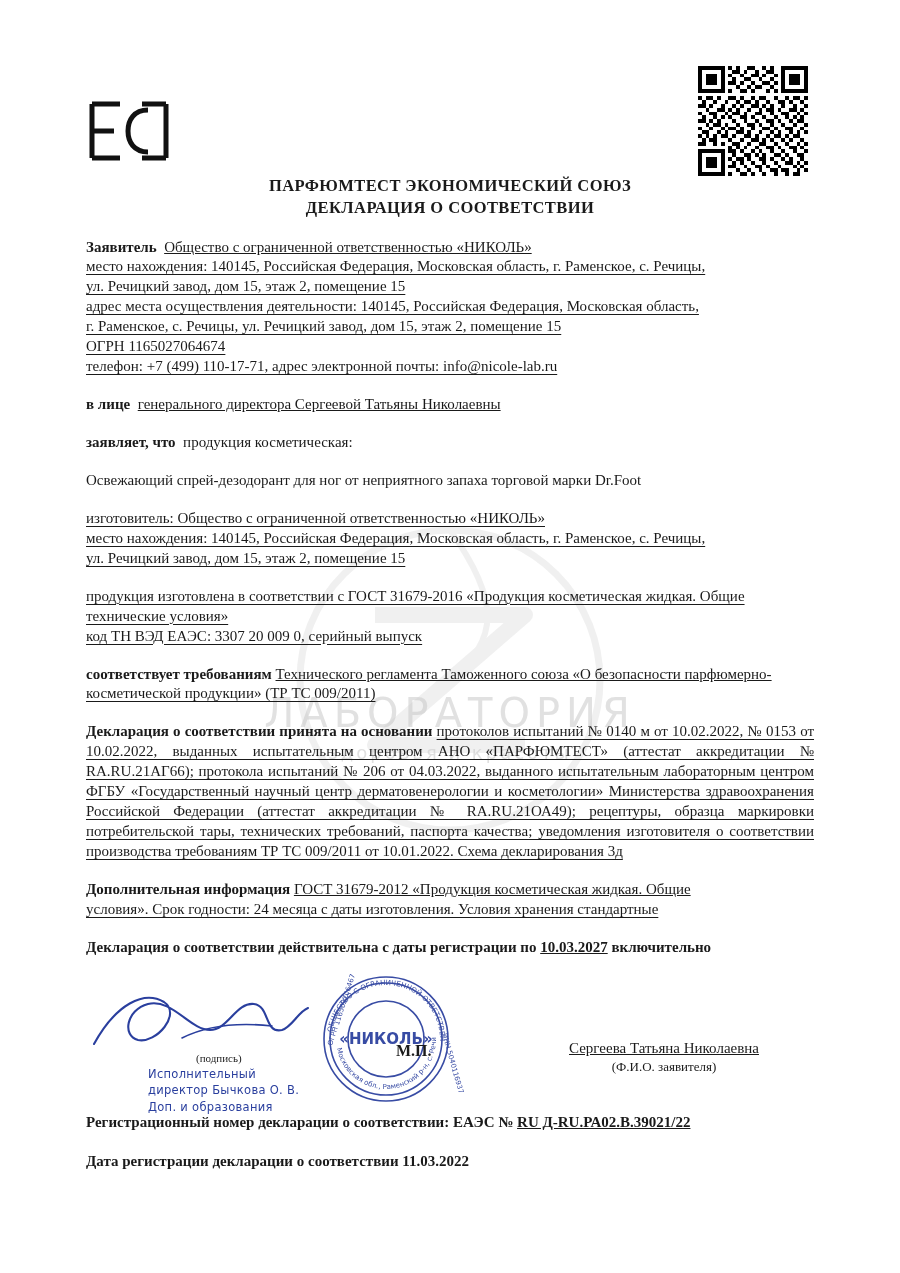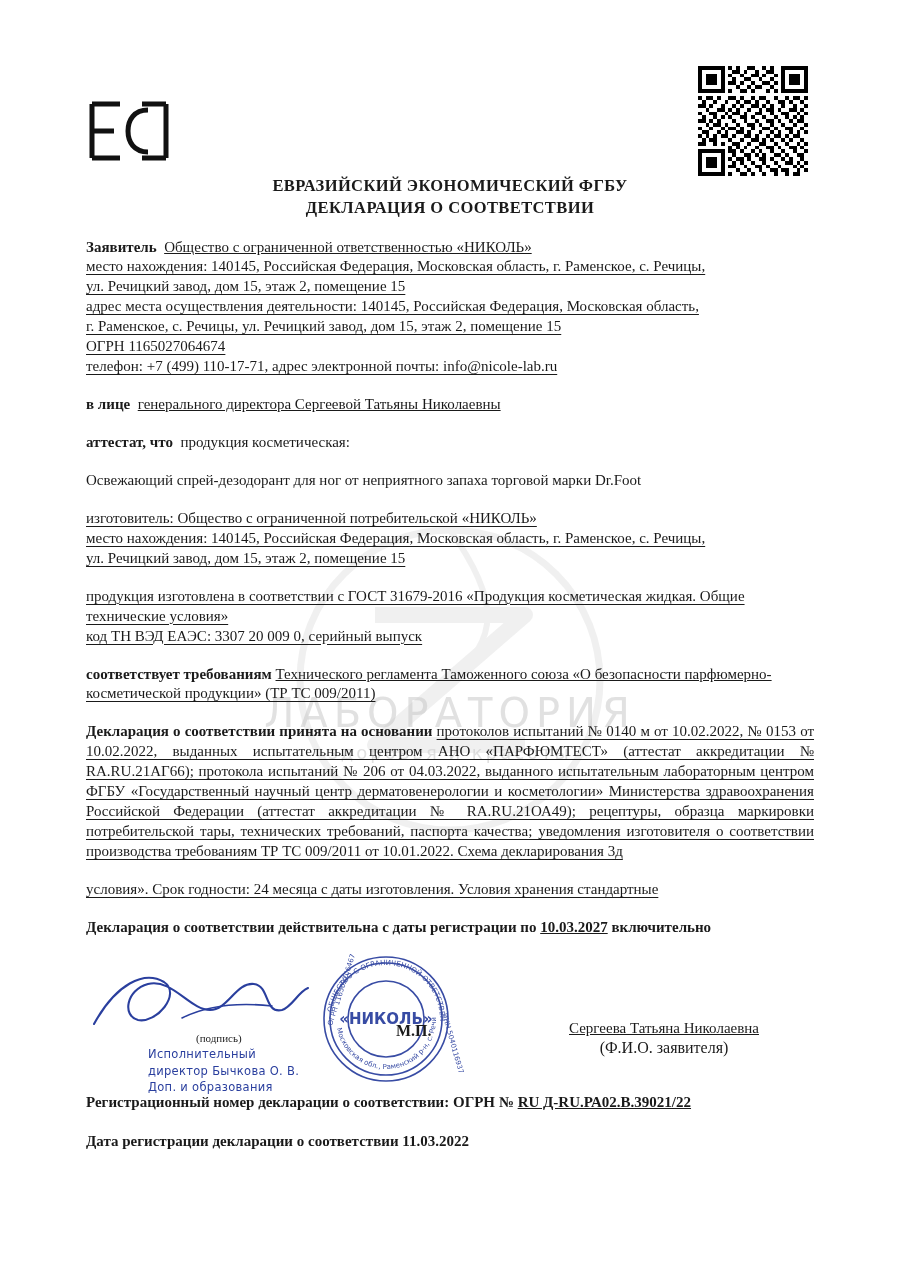--- a/index.html
+++ b/index.html
@@ -162,21 +162,21 @@
     z-index: 5;
   }
   .signer {
     position: absolute;
     right: 0px;
     top: 66px;
     width: 300px;
     text-align: center;
   }
   .signer .name { text-decoration: underline; font-size: 15px; }
-  .signer .sub  { font-size: 16px; margin-top: 2px; }
+  .signer .sub  { font-size: 13px; margin-top: 2px; }
 
   .footline { margin: 0 86px; font-size: 15px; }
   .footline.b { font-weight: bold; }
   .gap-s { margin-top: 16px; }
   .gap-m { margin-top: 22px; }
 </style>
 </head>
 <body>
 
 <div class="page">
@@ -445,21 +445,21 @@
           <rect x="20" y="28" width="1" height="1"></rect>
           <rect x="23" y="28" width="1" height="1"></rect>
           <rect x="25" y="28" width="2" height="1"></rect>
       </g>
     </svg>
   </div>
 
   <div class="content">
 
     <div class="title">
-      <span class="line">ЕВРАЗИЙСКИЙ ЭКОНОМИЧЕСКИЙ ФГБУ</span>
+      <span class="line">ПАРФЮМТЕСТ ЭКОНОМИЧЕСКИЙ СОЮЗ</span>
       <span class="line">ДЕКЛАРАЦИЯ О СООТВЕТСТВИИ</span>
     </div>
 
     <div class="body">
 
       <div class="blk">
         <p>
           <span class="lbl">Заявитель</span>
           &nbsp;<span class="u">Общество с ограниченной ответственностью «НИКОЛЬ»</span>
         </p>
@@ -473,31 +473,31 @@
 
       <div class="blk">
         <p>
           <span class="lbl">в лице</span>
           &nbsp;<span class="u">генерального директора Сергеевой Татьяны Николаевны</span>
         </p>
       </div>
 
       <div class="blk">
         <p>
-          <span class="lbl">аттестат, что</span>
+          <span class="lbl">заявляет, что</span>
           &nbsp;<span>продукция косметическая:</span>
         </p>
       </div>
 
       <div class="blk">
         <p>Освежающий спрей-дезодорант для ног от неприятного запаха торговой марки Dr.Foot</p>
       </div>
 
       <div class="blk">
-        <p class="uline">изготовитель: Общество с ограниченной потребительской «НИКОЛЬ»</p>
+        <p class="uline">изготовитель: Общество с ограниченной ответственностью «НИКОЛЬ»</p>
         <p class="uline">место нахождения: 140145, Российская Федерация, Московская область, г. Раменское, с. Речицы,</p>
         <p class="uline">ул. Речицкий завод, дом 15, этаж 2, помещение 15</p>
       </div>
 
       <div class="blk">
         <p class="uline">продукция изготовлена в соответствии с ГОСТ 31679-2016 «Продукция косметическая жидкая. Общие</p>
         <p class="uline">технические условия»</p>
         <p class="uline">код ТН ВЭД ЕАЭС: 3307 20 009 0, серийный выпуск</p>
       </div>
 
@@ -510,20 +510,24 @@
       </div>
 
       <div class="blk just">
         <p>
           <span class="lbl">Декларация о соответствии принята на основании</span>
           <span class="uline">протоколов испытаний № 0140 м от 10.02.2022, № 0153 от 10.02.2022, выданных испытательным центром АНО «ПАРФЮМТЕСТ» (аттестат аккредитации № RA.RU.21АГ66); протокола испытаний № 206 от 04.03.2022, выданного испытательным лабораторным центром ФГБУ «Государственный научный центр дерматовенерологии и косметологии» Министерства здравоохранения Российской Федерации (аттестат аккредитации № RA.RU.21ОА49); рецептуры, образца маркировки потребительской тары, технических требований, паспорта качества; уведомления изготовителя о соответствии производства требованиям ТР ТС 009/2011 от 10.01.2022. Схема декларирования 3д</span>
         </p>
       </div>
 
       <div class="blk">
+        <p>
+          <span class="lbl">Дополнительная информация</span>
+          <span class="u">ГОСТ 31679-2012 «Продукция косметическая жидкая. Общие</span>
+        </p>
         <p class="uline">условия». Срок годности: 24 месяца с даты изготовления. Условия хранения стандартные</p>
       </div>
 
       <div class="blk">
         <p>
           <span class="lbl">Декларация о соответствии действительна с даты регистрации по</span>
           <span class="lbl u">10.03.2027</span>
           <span class="lbl">включительно</span>
         </p>
       </div>
@@ -575,21 +579,21 @@
       </div>
 
       <div class="signer">
         <div class="name">Сергеева Татьяна Николаевна</div>
         <div class="sub">(Ф.И.О. заявителя)</div>
       </div>
     </div>
 
     <div class="footline b">
       <span>Регистрационный номер декларации о соответствии:</span>
-      <span>ОГРН №</span>
+      <span>ЕАЭС №</span>
       <span class="u">RU Д-RU.РА02.В.39021/22</span>
     </div>
 
     <div class="footline b gap-m">
       <span>Дата регистрации декларации о соответствии</span>
       <span>11.03.2022</span>
     </div>
 
   </div>
 </div>

